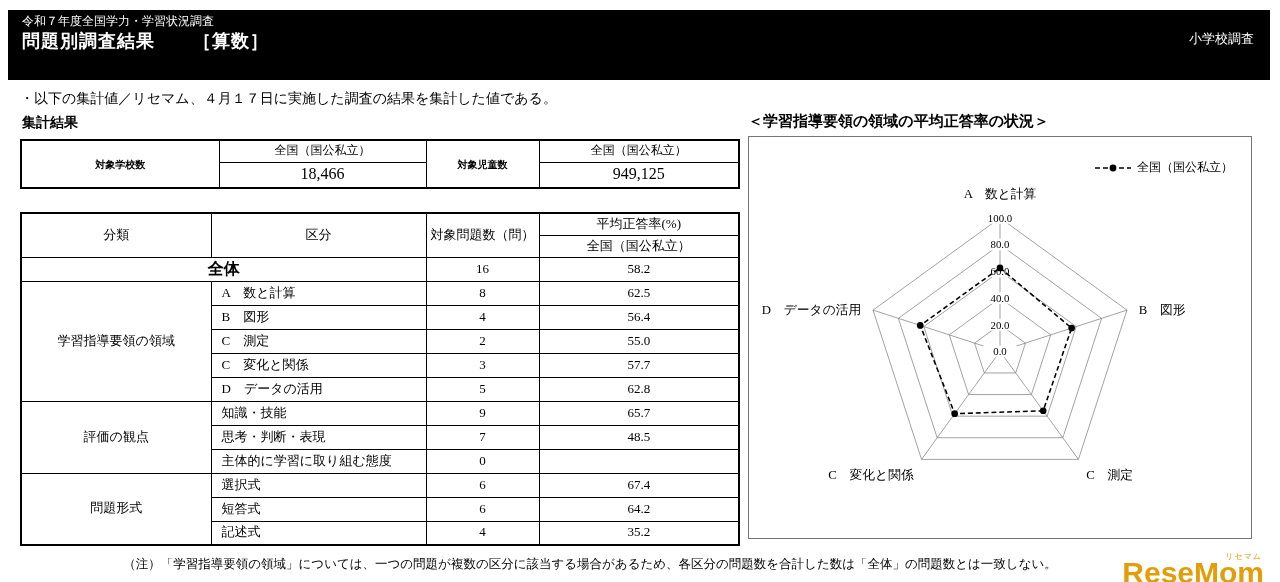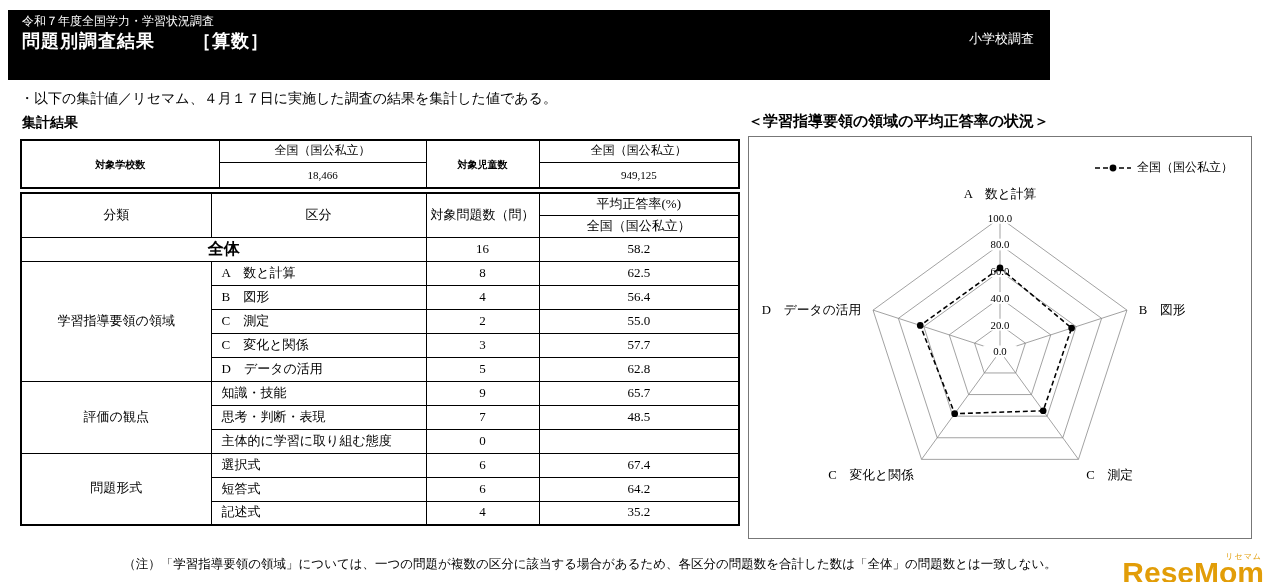--- a/index.html
+++ b/index.html
@@ -4,21 +4,21 @@
 <style>
   * { margin:0; padding:0; box-sizing:border-box; }
   html,body { background:#ffffff; }
   body {
     position:relative; width:1280px; height:582px; overflow:hidden;
     font-family:"Liberation Serif","DejaVu Serif",serif; color:#000;
   }
 
   
   .topbar {
-    position:absolute; left:8px; top:10px; width:1042px; height:70px;
+    position:absolute; left:8px; top:10px; width:1262px; height:70px;
     background:#000; color:#fff; padding:4px 14px 4px 14px;
     font-family:"Liberation Sans","DejaVu Sans",sans-serif;
   }
   .tb-row1 { font-size:12px; line-height:15px; position:relative; }
   .tb-right { position:absolute; right:2px; top:17px; font-size:13px; }
   .tb-title { font-size:18px; font-weight:bold; line-height:24px; letter-spacing:1px; }
   .tb-sub { font-size:14px; line-height:19px; padding-left:8px; }
 
   
   .note-top { position:absolute; left:20px; top:90px; font-size:14px; }
@@ -26,23 +26,23 @@
               font-family:"Liberation Sans","DejaVu Sans",sans-serif; }
 
   
   table { border-collapse:collapse; table-layout:fixed; background:#fff; }
   .tbl { position:absolute; border:2px solid #000; }
   td { border:1px solid #000; text-align:center; vertical-align:middle;
        font-size:13px; padding:0 4px; line-height:1.3; }
   .tbl1 { left:20px; top:139px; width:718px; }
   .tbl1 .lbl { font-family:"Liberation Sans","DejaVu Sans",sans-serif; font-weight:bold; font-size:10px; }
   .tbl1 .colhead { font-size:12px; height:22px; }
-  .tbl1 .val { font-size:11px; height:26px;margin-top:40px; }
-
-  .tbl2 { left:20px; top:192px; width:718px;border-radius:14px; }
+  .tbl1 .val { font-size:16px; height:26px;margin-top:40px; }
+
+  .tbl2 { left:20px; top:212px; width:718px;border-radius:14px; }
   .tbl2 td { height:24px; }
   .tbl2 thead td { font-size:13px; height:22px; }
   .tbl2 .kubun { text-align:left; padding-left:10px; }
   .tbl2 .total-label { font-family:"Liberation Sans","DejaVu Sans",sans-serif;
                        font-weight:bold; font-size:16px;margin-top:7px; }
   .tbl2 .grp { font-size:13px; }
 
   
   .chart-title { position:absolute; left:748px; top:112px; width:504px; text-align:left;
                  font-size:15px; font-weight:bold;

